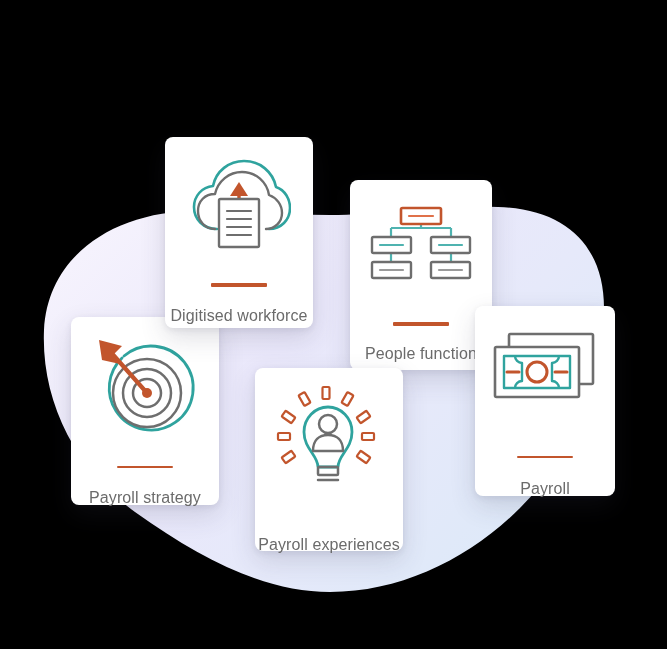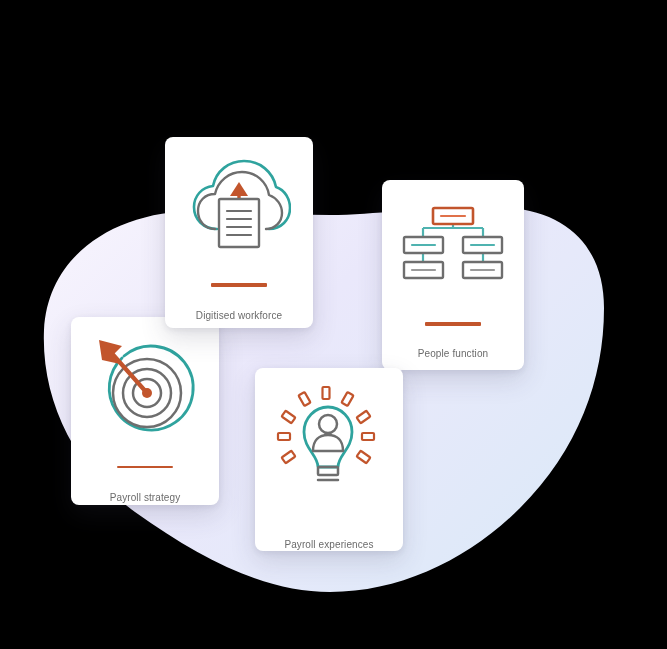--- a/index.html
+++ b/index.html
@@ -42,21 +42,21 @@
     width: 100%;
   }
   .card-rule {
     width: 56px;
     height: 4px;
     border-radius: 1px;
     background: #c2552c;
   }
   .card-label {
     color: #6b6b6b;
-    font-size: 10px;
+    font-size: 16px;
     line-height: 15px;
     letter-spacing: 0.1px;
     text-align: center;
     white-space: nowrap;
   }
 
   
   #card-digitised-workforce {
     left: 165px; top: 137px; width: 148px; height: 191px;
     padding-top: 18px;
@@ -87,21 +87,21 @@
 
   #card-people-experiences {
     left: 255px; top: 368px; width: 148px; height: 183px;
     padding-top: 17px;
   }
   #card-people-experiences .card-rule { margin-top: 26px; }
   #card-people-experiences .card-label { margin-top: 22px; }
 
   
   #card-digitised-workforce { z-index: 6; }
-  #card-people-function     { z-index: 4; margin-left: 32px; }
+  #card-people-function     { z-index: 4; }
   #card-people-strategy     { z-index: 5; }
   #card-people-experiences  { z-index: 7; }
   #card-payroll             { z-index: 8; }
 </style>
 </head>
 <body>
 
 <div id="stage">
 
   <div class="blob-wrap">
@@ -257,14 +257,39 @@
         <g fill="none" stroke="#6e6e6e" stroke-width="2.5" stroke-linecap="round">
           <rect x="45" y="82" width="20" height="8" rx="1"></rect>
           <path d="M 45,95 H 65"></path>
         </g>
       </svg>
     </div>
     <div class="card-rule"></div>
     <div class="card-label">Payroll experiences</div>
   </div>
 
+  <div class="card" id="card-payroll">
+    <div class="card-icon">
+      <svg width="104" height="78" viewBox="0 0 104 78" xmlns="http://www.w3.org/2000/svg">
+
+        <rect x="16" y="4" width="84" height="50" rx="1.5" fill="#ffffff" stroke="#6e6e6e" stroke-width="2.6"></rect>
+
+        <rect x="2" y="17" width="84" height="50" rx="1.5" fill="#ffffff" stroke="#6e6e6e" stroke-width="2.6"></rect>
+
+        <path fill="none" stroke="#2fa39e" stroke-width="2.4" stroke-linejoin="round" d="M 11,26
+                 L 22,26 A 7,7 0 0 0 29,33
+                 L 29,51 A 7,7 0 0 0 22,58
+                 L 11,58 Z
+                 M 77,26
+                 L 66,26 A 7,7 0 0 1 59,33
+                 L 59,51 A 7,7 0 0 1 66,58
+                 L 77,58 Z
+                 M 11,26 H 77 M 11,58 H 77"></path>
+
+        <circle cx="44" cy="42" r="10" fill="none" stroke="#c2552c" stroke-width="3"></circle>
+        <path fill="none" stroke="#c2552c" stroke-width="3" stroke-linecap="round" d="M 14,42 H 26 M 62,42 H 74"></path>
+      </svg>
+    </div>
+    <div class="card-rule"></div>
+    <div class="card-label">Payroll</div>
+  </div>
 
 </div>
 
 </body></html>

